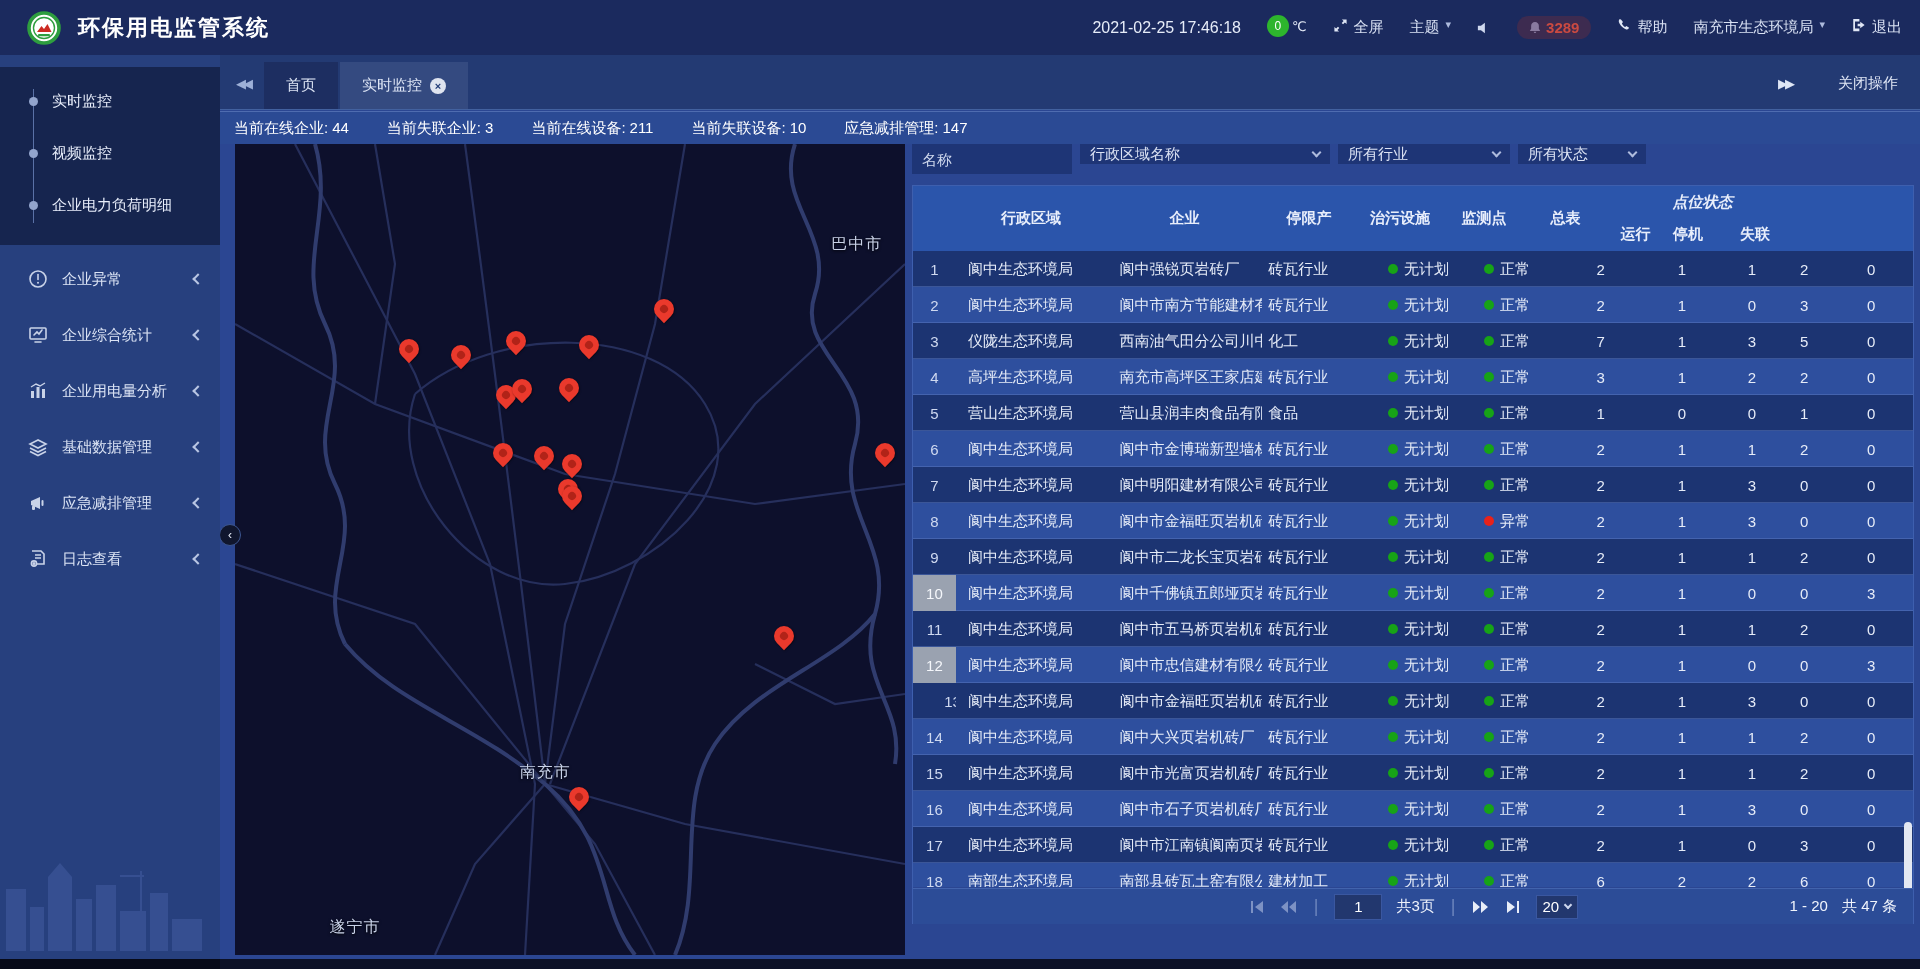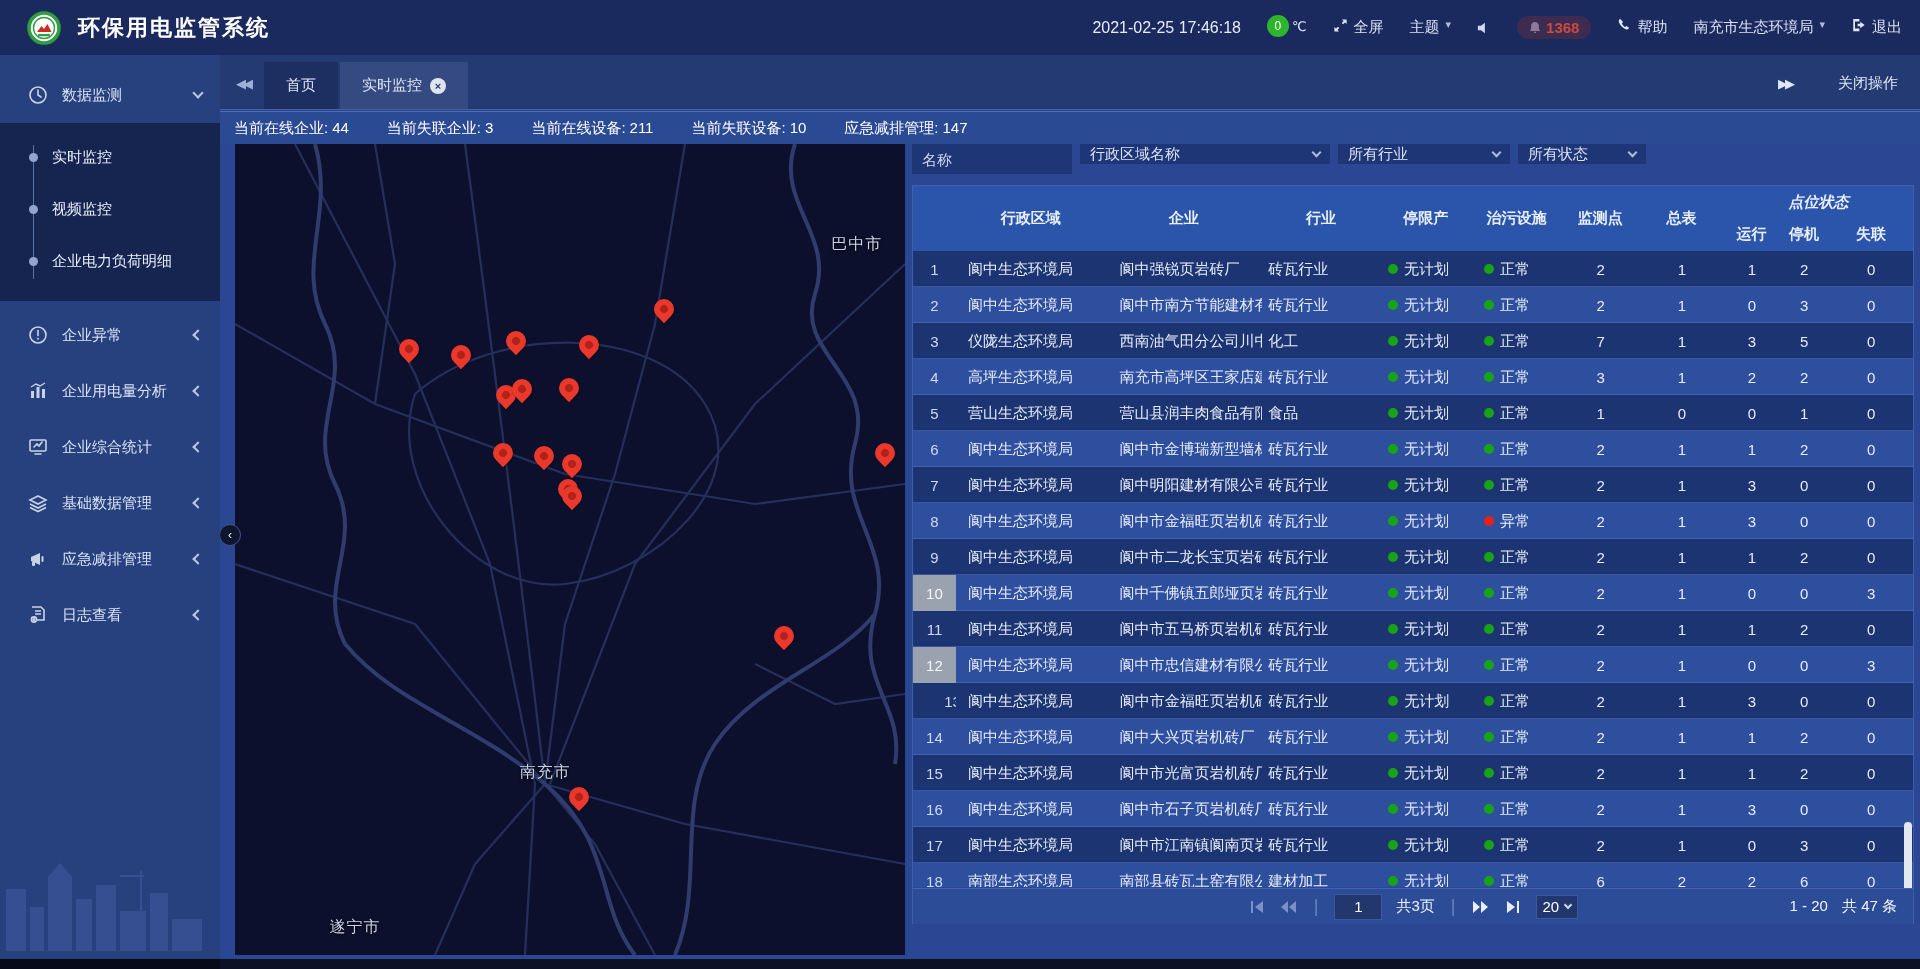--- a/index.html
+++ b/index.html
@@ -136,21 +136,21 @@
       </span>
       <span class="hdr-item spk">
         <svg width="14" height="14" viewBox="0 0 16 16" fill="#cfd8ee">
           <path d="M9 2 4.5 5.5H1v5h3.5L9 14z"></path>
         </svg>
       </span>
       <span class="noti-badge">
         <svg width="12" height="13" viewBox="0 0 14 15" fill="#8a7a9f">
           <path d="M7 1c-2.8 0-4.5 2-4.5 4.5V9L1 11.5h12L11.5 9V5.5C11.5 3 9.8 1 7 1zM5.5 12.5a1.5 1.5 0 0 0 3 0z"></path>
         </svg>
-        <span>1368</span>
+        <span>3289</span>
       </span>
       <span class="hdr-item">
         <svg width="14" height="14" viewBox="0 0 16 16" fill="#dfe6f5">
           <path d="M3.2 1.2C2.2 2 1.2 3.6 3 6.7s4.6 5.5 7.6 6.3c1.8.5 2.9-.8 3.2-1.8l-3-2-1.5 1.1C7.8 9.6 6.2 7.9 5.6 6.2l1.2-1.5-2-2.8z"></path>
         </svg>
         <span>帮助</span>
       </span>
       <span class="hdr-item">
         <span>南充市生态环境局</span>
         <span class="chev-down-txt">▾</span>
@@ -160,28 +160,20 @@
           <path d="M2 1h7v3H4v8h5v3H2z"></path>
             <path d="M15 8l-5-3.6v2.1H7v3h3v2.1z"></path>
         </svg>
         <span>退出</span>
       </span>
     </div>
   </div>
 
   <div class="sidebar">
     <div class="menu">
-      <div class="menu-item">
-        <svg class="mi-ico" viewBox="0 0 20 20" fill="none" stroke="#dbe3f4" stroke-width="1.6">
-          <circle cx="10" cy="10" r="8"></circle>
-            <path d="M10 5v5l3 2" stroke-linecap="round"></path>
-        </svg>
-        <span class="mi-label">数据监测</span>
-        <span class="chev down"></span>
-      </div>
       <div class="submenu">
         <div class="rail"></div>
         <div class="sub-item">
           <span class="dot"></span>
           <span>实时监控</span>
         </div>
         <div class="sub-item">
           <span class="dot"></span>
           <span>视频监控</span>
         </div>
@@ -194,36 +186,36 @@
       <div class="menu-item" style="margin-top:6px;">
         <svg class="mi-ico" viewBox="0 0 20 20" fill="none" stroke="#dbe3f4" stroke-width="1.6">
           <circle cx="10" cy="10" r="8"></circle>
             <path d="M10 5.5v5" stroke-linecap="round"></path>
             <circle cx="10" cy="13.8" r="1" fill="#dbe3f4" stroke="none"></circle>
         </svg>
         <span class="mi-label">企业异常</span>
         <span class="chev left"></span>
       </div>
       <div class="menu-item">
+        <svg class="mi-ico" viewBox="0 0 20 20" fill="none" stroke="#dbe3f4" stroke-width="1.6">
+          <rect x="2" y="3" width="16" height="11" rx="1"></rect>
+            <path d="M6 10l3-3 2 2 3-4" stroke-linecap="round"></path>
+            <path d="M7 17h6" stroke-linecap="round"></path>
+        </svg>
+        <span class="mi-label">企业综合统计</span>
+        <span class="chev left"></span>
+      </div>
+      <div class="menu-item">
         <svg class="mi-ico" viewBox="0 0 20 20" fill="#dbe3f4">
           <rect x="3" y="10" width="3" height="7"></rect>
             <rect x="8.5" y="6" width="3" height="11"></rect>
             <rect x="14" y="8" width="3" height="9"></rect>
             <path d="M3 6l5-3 4 2 5-3" stroke="#dbe3f4" stroke-width="1.4" fill="none"></path>
         </svg>
         <span class="mi-label">企业用电量分析</span>
-        <span class="chev left"></span>
-      </div>
-      <div class="menu-item">
-        <svg class="mi-ico" viewBox="0 0 20 20" fill="none" stroke="#dbe3f4" stroke-width="1.6">
-          <rect x="2" y="3" width="16" height="11" rx="1"></rect>
-            <path d="M6 10l3-3 2 2 3-4" stroke-linecap="round"></path>
-            <path d="M7 17h6" stroke-linecap="round"></path>
-        </svg>
-        <span class="mi-label">企业综合统计</span>
         <span class="chev left"></span>
       </div>
       <div class="menu-item">
         <svg class="mi-ico" viewBox="0 0 20 20" fill="none" stroke="#dbe3f4" stroke-width="1.6">
           <path d="M10 3 2 7l8 4 8-4z"></path>
             <path d="M2 11l8 4 8-4"></path>
             <path d="M2 14.5l8 4 8-4"></path>
         </svg>
         <span class="mi-label">基础数据管理</span>
         <span class="chev left"></span>
@@ -384,21 +376,20 @@
         <span class="fs-label">所有状态</span>
         <span class="chev down"></span>
       </div>
     </div>
 
     <div class="tframe">
       <div class="thead">
         <span class="th" style="width:43px;"></span>
         <span class="th" style="width:150px;">行政区域</span>
         <span class="th" style="width:157px;">企业</span>
-        <span class="th" style="width:118px;">行业</span>
         <span class="th" style="width:92px;">停限产</span>
         <span class="th" style="width:90px;">治污设施</span>
         <span class="th" style="width:78px;">监测点</span>
         <span class="th" style="width:85px;">总表</span>
         <span class="th-group" style="width:189px;">
           <span class="g-top">点位状态</span>
           <span class="g-bot">
             <span style="width:55px;">运行</span>
             <span style="width:50px;">停机</span>
             <span style="width:84px;">失联</span>

